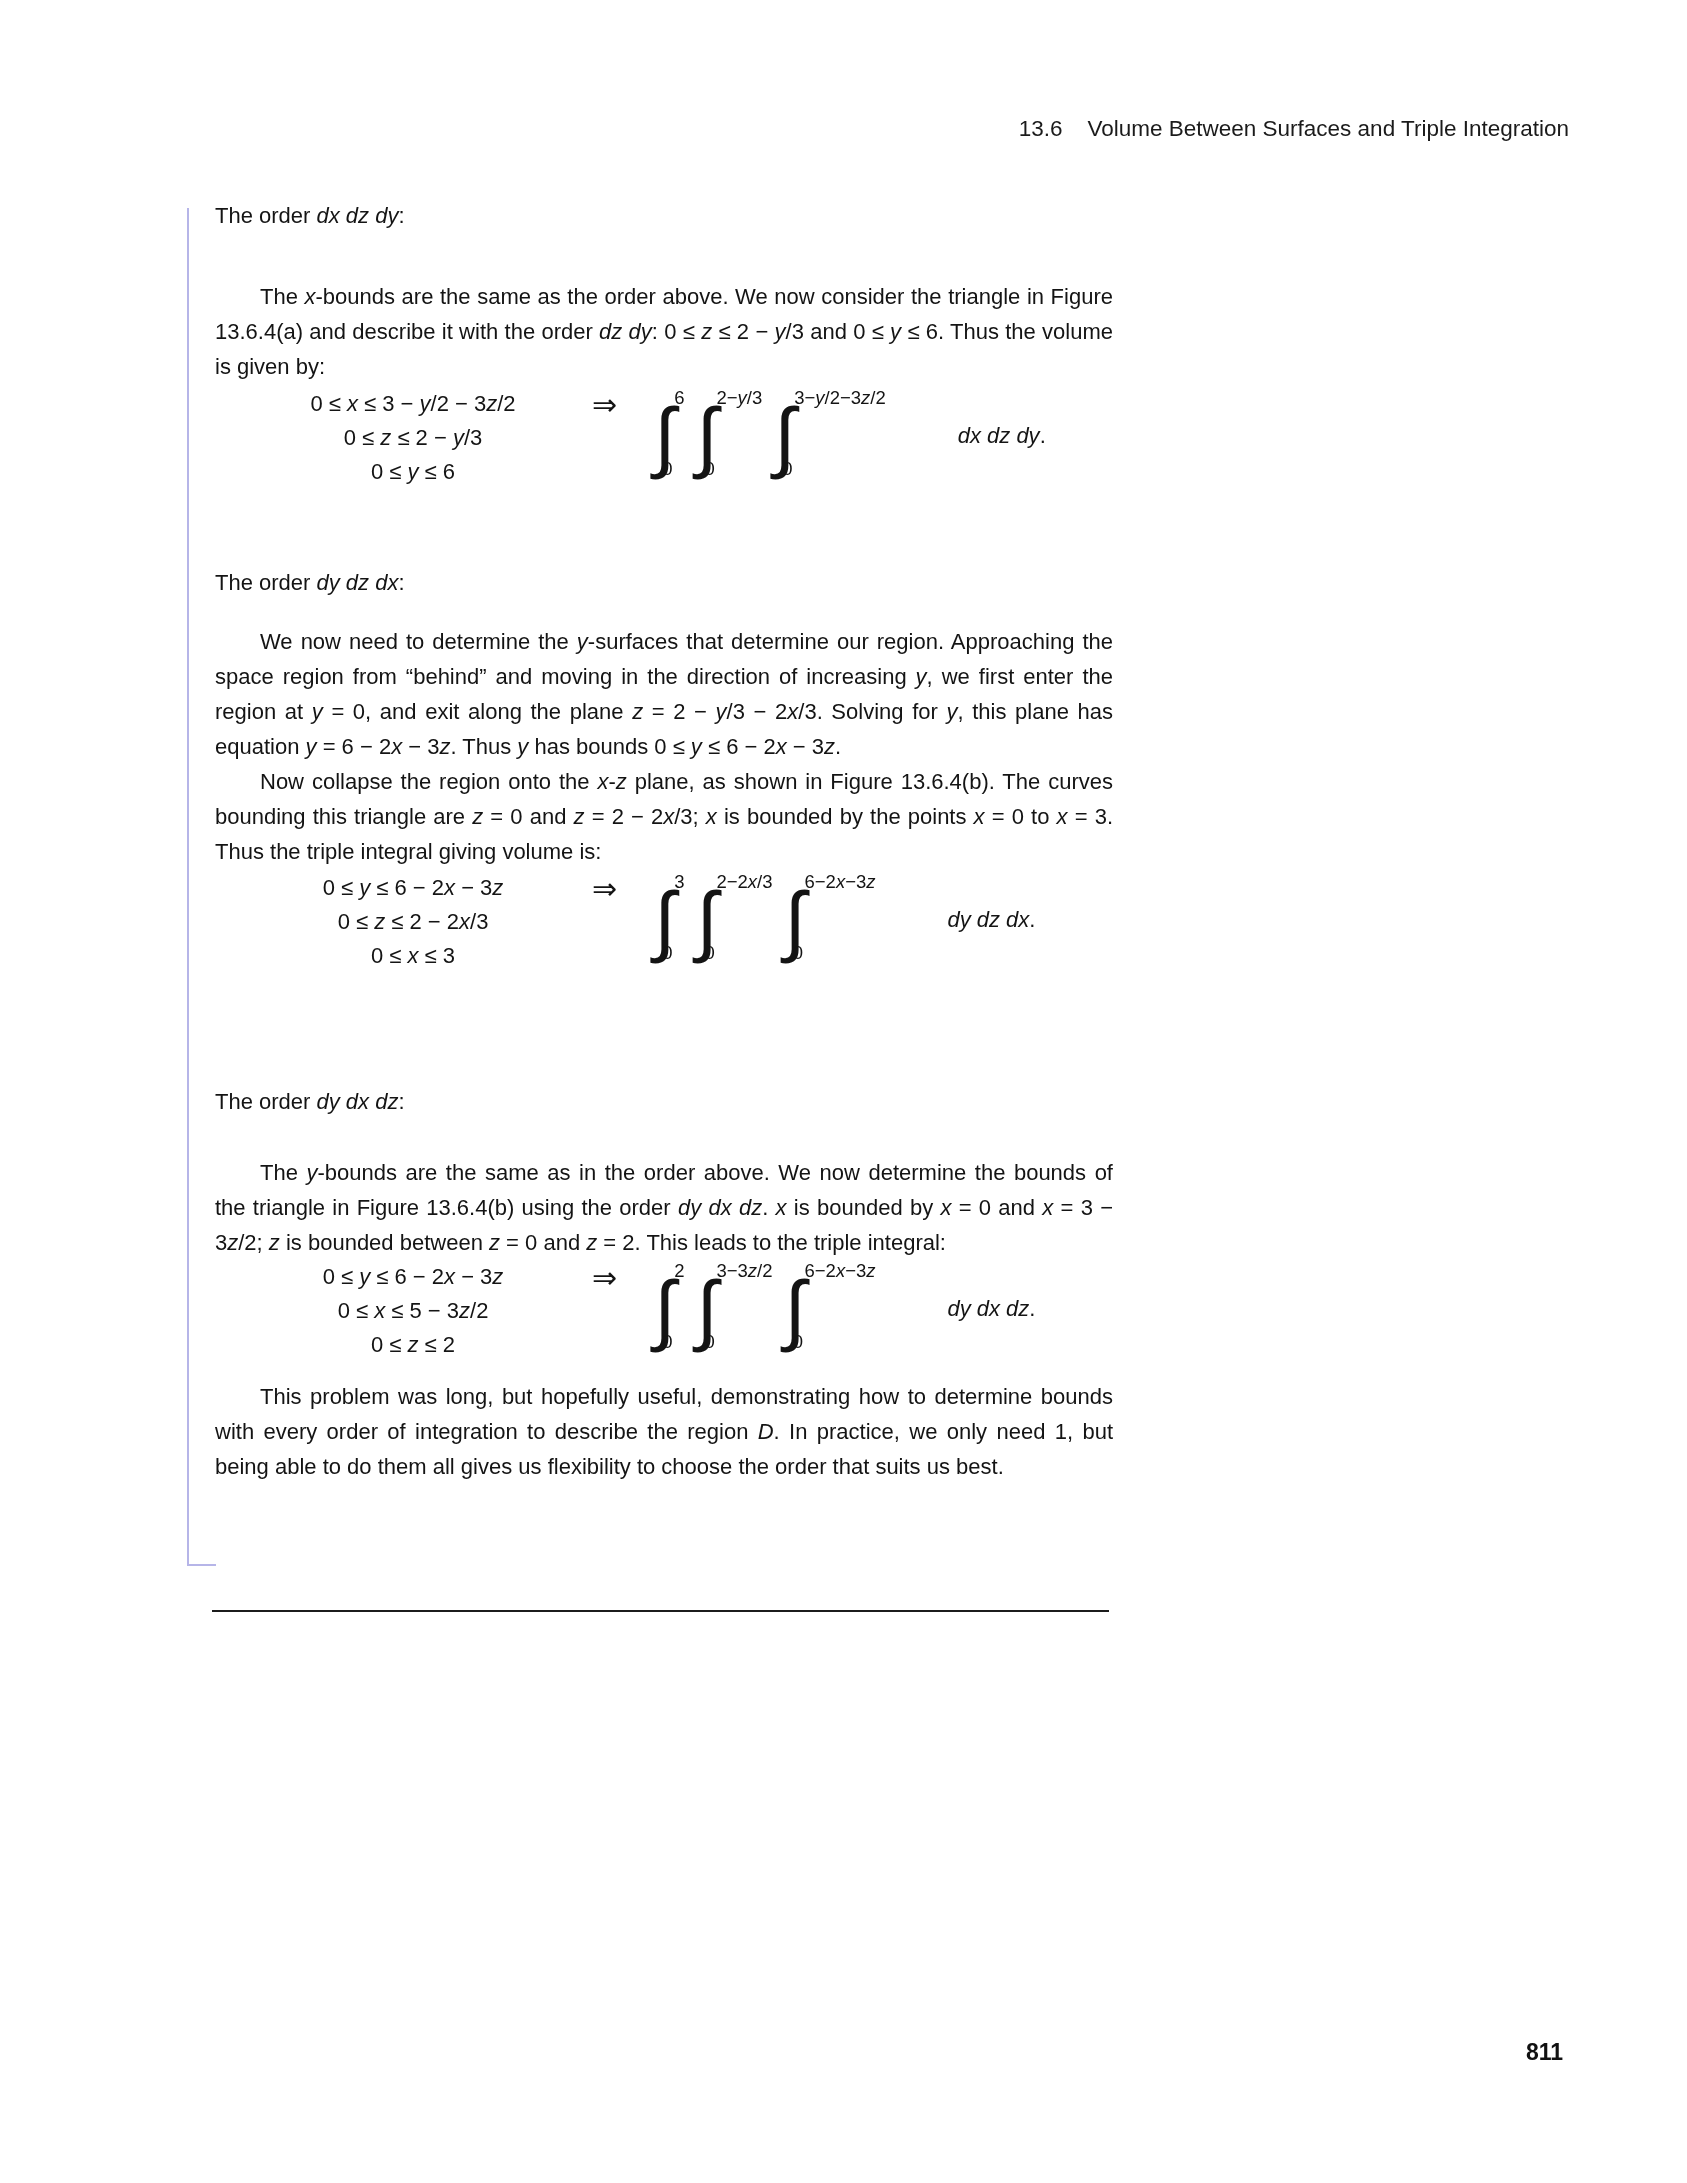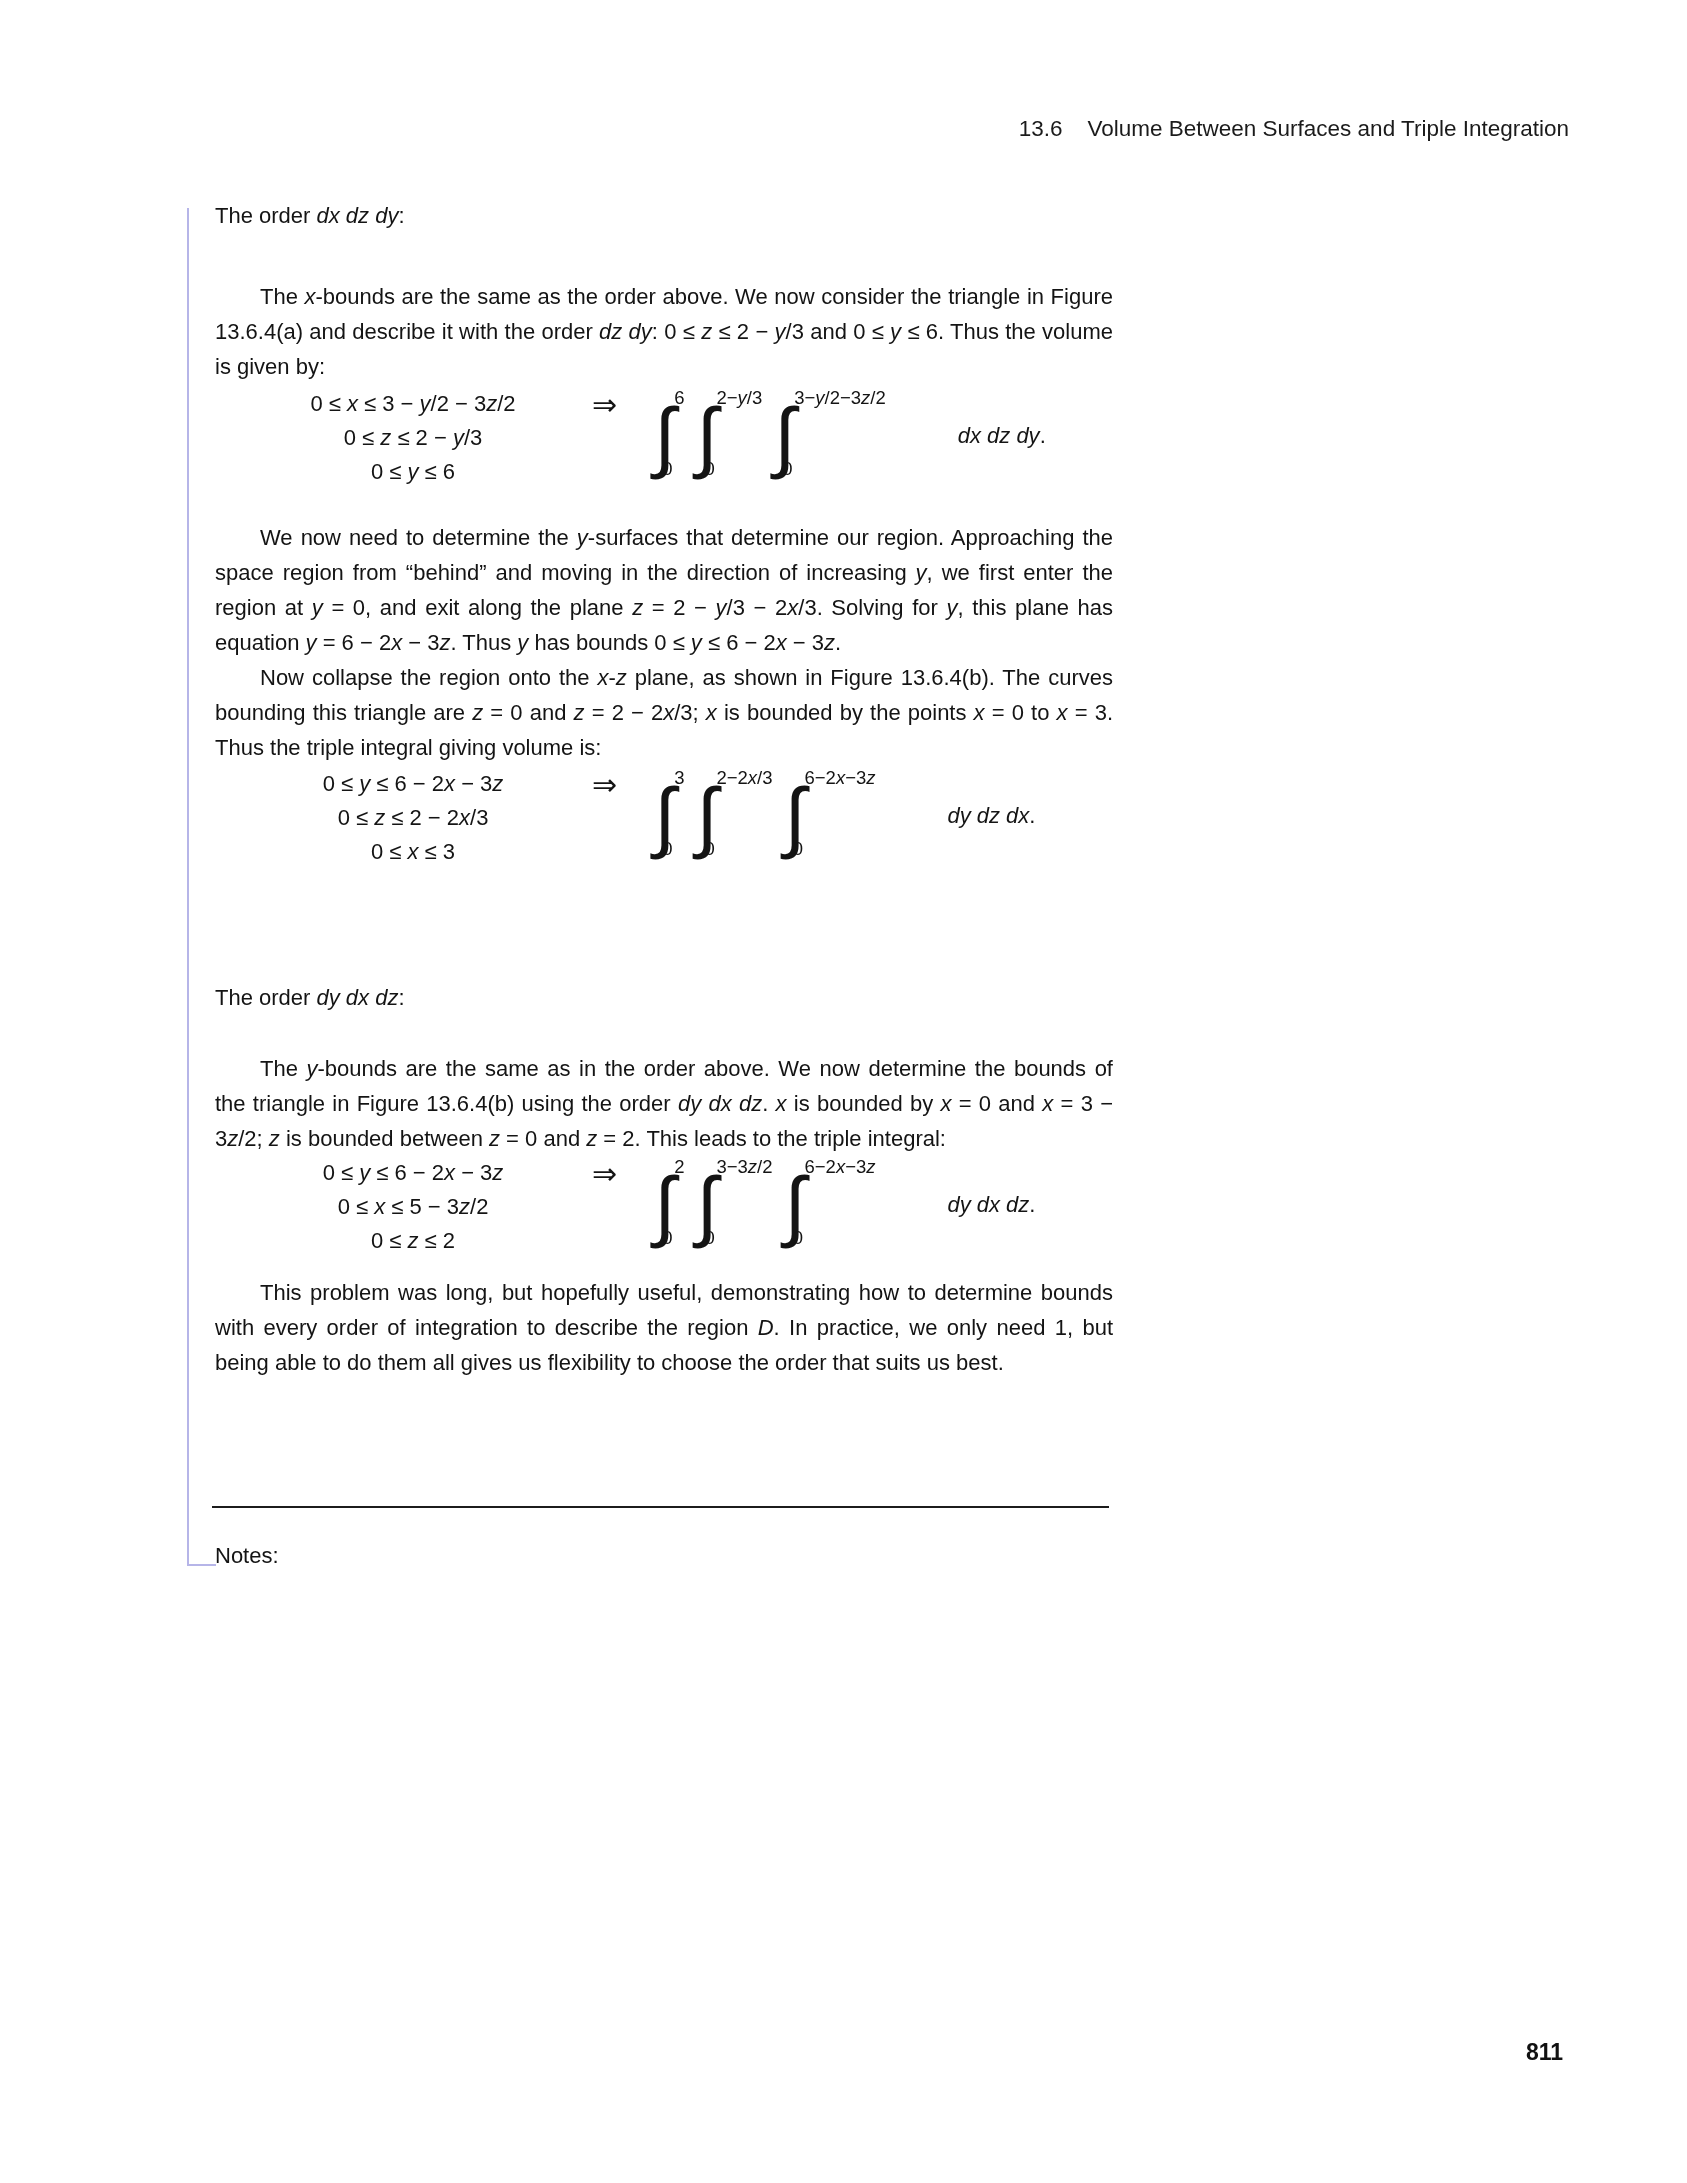--- a/index.html
+++ b/index.html
@@ -96,20 +96,21 @@
           <span class="int-glyph">∫</span>
           <span class="limits">
             <span class="up"><span>3−</span><span class="it">y</span><span>/2−3</span><span class="it">z</span><span>/2</span></span>
             <span class="lo">0</span>
           </span>
         </span>
         <span class="diff"><span class="it">dx dz dy</span><span>.</span></span>
       </div>
     </div>
 
+    <p class="heading mt-h2"><span>The order </span><span class="it">dy dz dx</span><span>:</span></p>
     <p class="para mt-p2"><span>We now need to determine the </span><span class="it">y</span><span>-surfaces that determine our region. Approaching the space region from “behind” and moving in the direction of increasing </span><span class="it">y</span><span>, we first enter the region at </span><span class="it">y</span><span> = 0, and exit along the plane </span><span class="it">z</span><span> = 2 − </span><span class="it">y</span><span>/3 − 2</span><span class="it">x</span><span>/3. Solving for </span><span class="it">y</span><span>, this plane has equation </span><span class="it">y</span><span> = 6 − 2</span><span class="it">x</span><span> − 3</span><span class="it">z</span><span>. Thus </span><span class="it">y</span><span> has bounds 0 ≤ </span><span class="it">y</span><span> ≤ 6 − 2</span><span class="it">x</span><span> − 3</span><span class="it">z</span><span>.</span></p>
     <p class="para"><span>Now collapse the region onto the </span><span class="it">x</span><span>-</span><span class="it">z</span><span> plane, as shown in Figure 13.6.4(b). The curves bounding this triangle are </span><span class="it">z</span><span> = 0 and </span><span class="it">z</span><span> = 2 − 2</span><span class="it">x</span><span>/3; </span><span class="it">x</span><span> is bounded by the points </span><span class="it">x</span><span> = 0 to </span><span class="it">x</span><span> = 3. Thus the triple integral giving volume is:</span></p>
 
     <div class="eqrow mt-eq2">
       <div class="bounds">
         <div class="bline"><span>0 ≤ </span><span class="it">y</span><span> ≤ 6 − 2</span><span class="it">x</span><span> − 3</span><span class="it">z</span></div>
         <div class="bline"><span>0 ≤ </span><span class="it">z</span><span> ≤ 2 − 2</span><span class="it">x</span><span>/3</span></div>
         <div class="bline"><span>0 ≤ </span><span class="it">x</span><span> ≤ 3</span></div>
       </div>
       <div class="arrow">⇒</div>
@@ -171,20 +172,19 @@
             <span class="lo">0</span>
           </span>
         </span>
         <span class="diff"><span class="it">dy dx dz</span><span>.</span></span>
       </div>
     </div>
 
     <p class="para mt-p5"><span>This problem was long, but hopefully useful, demonstrating how to determine bounds with every order of integration to describe the region </span><span class="it">D</span><span>. In practice, we only need 1, but being able to do them all gives us flexibility to choose the order that suits us best.</span></p>
 
     <div class="notes-rule"></div>
-    <p class="notes-label">Notes:</p>
 
   </div>
 
   <div class="page-number">811</div>
 
 </div>
 
 
 </body></html>

